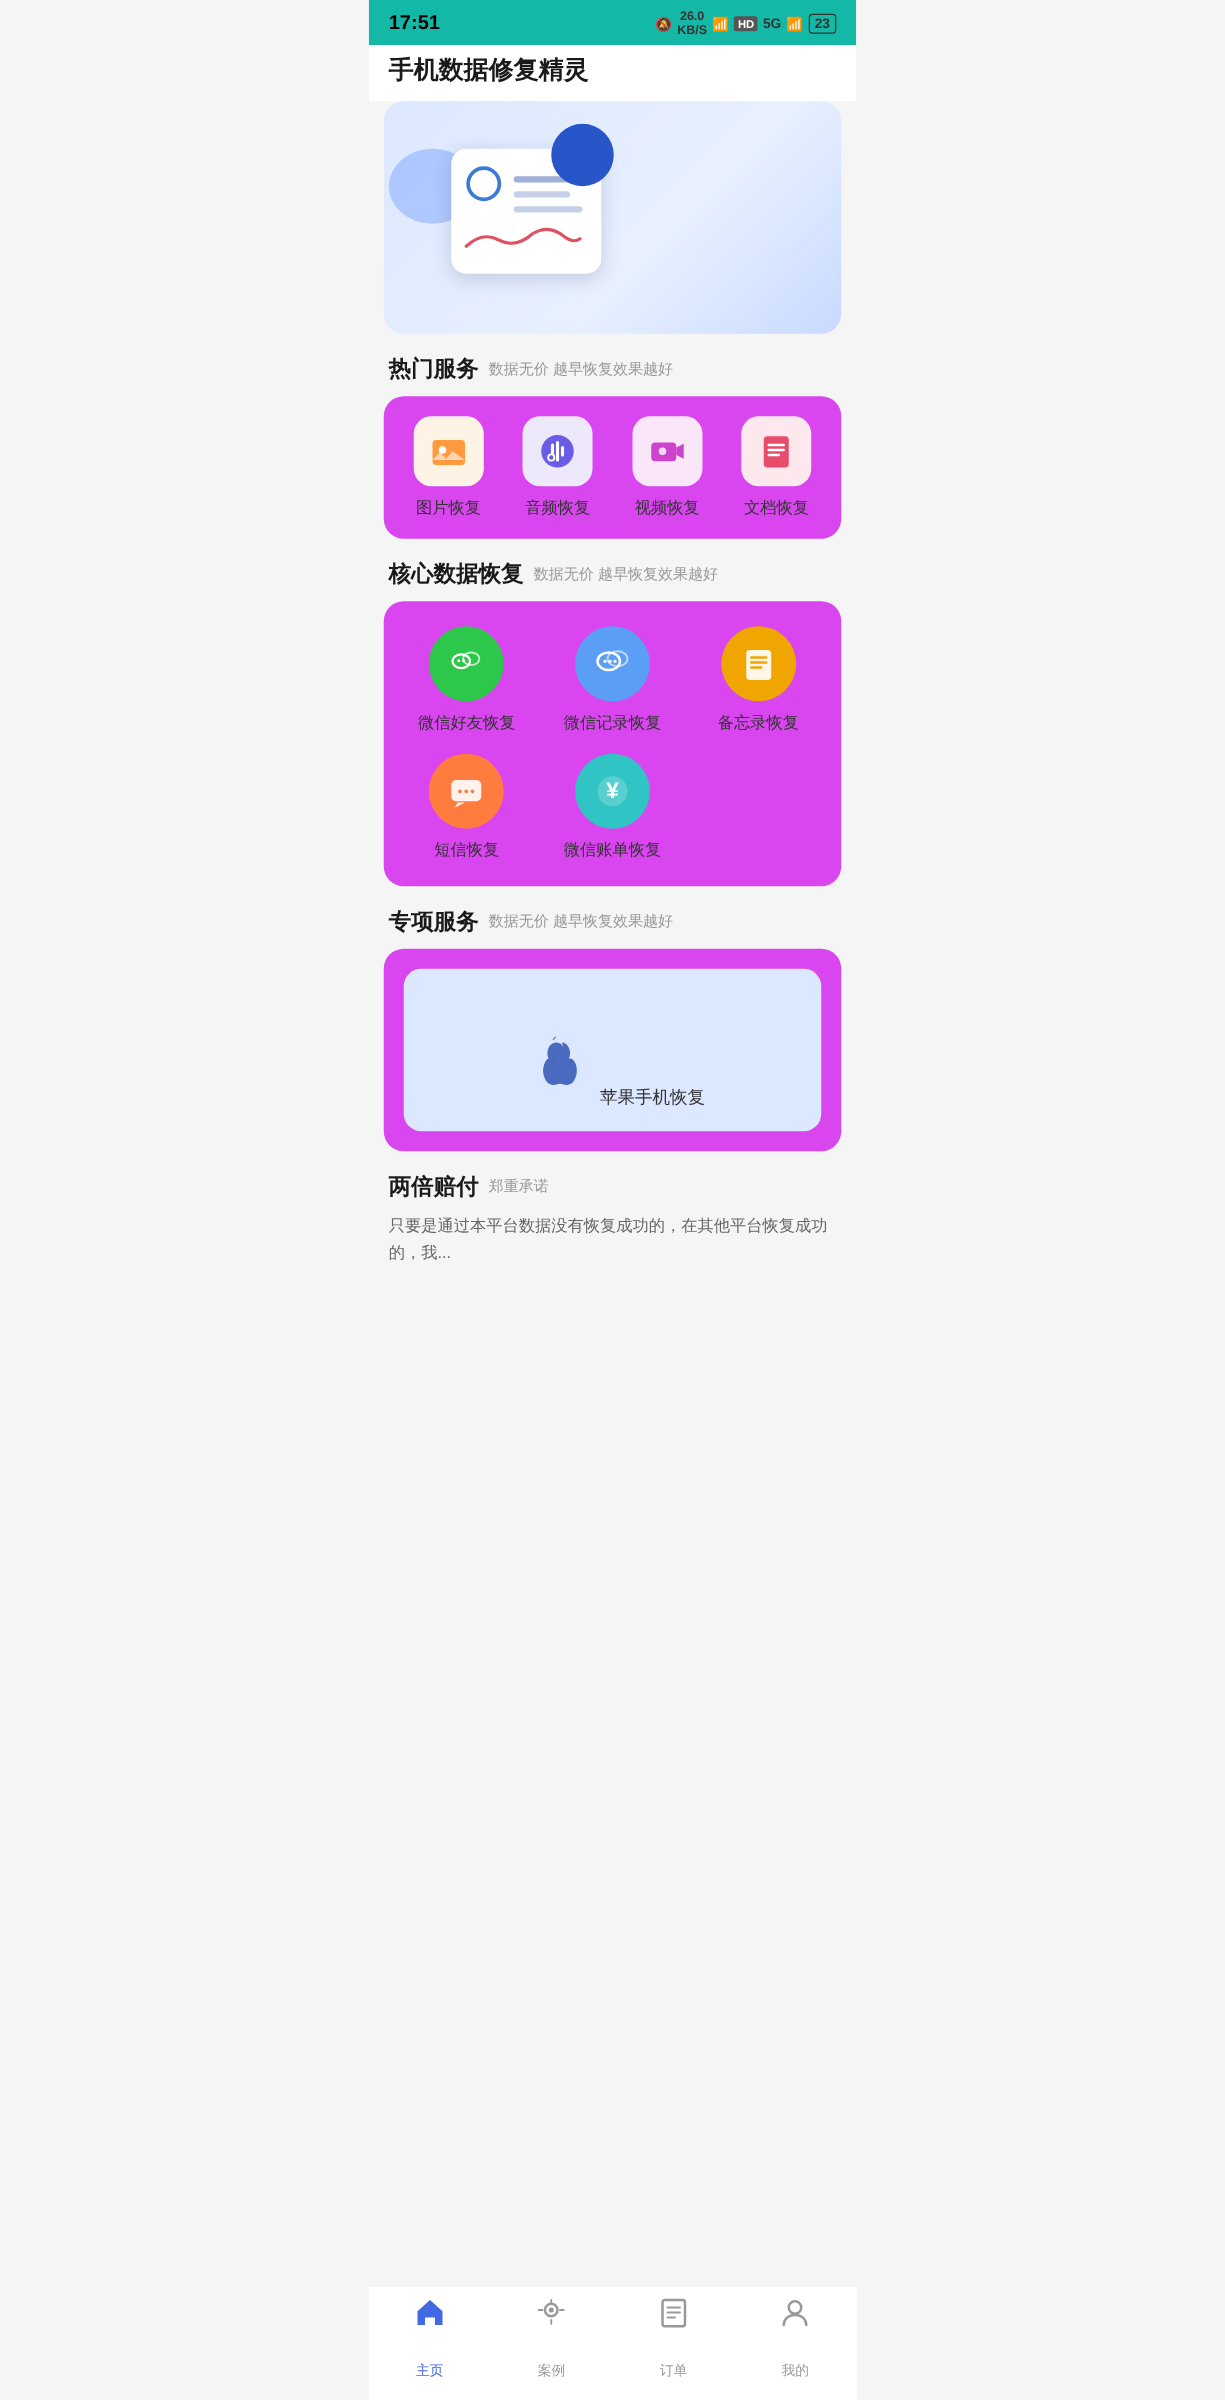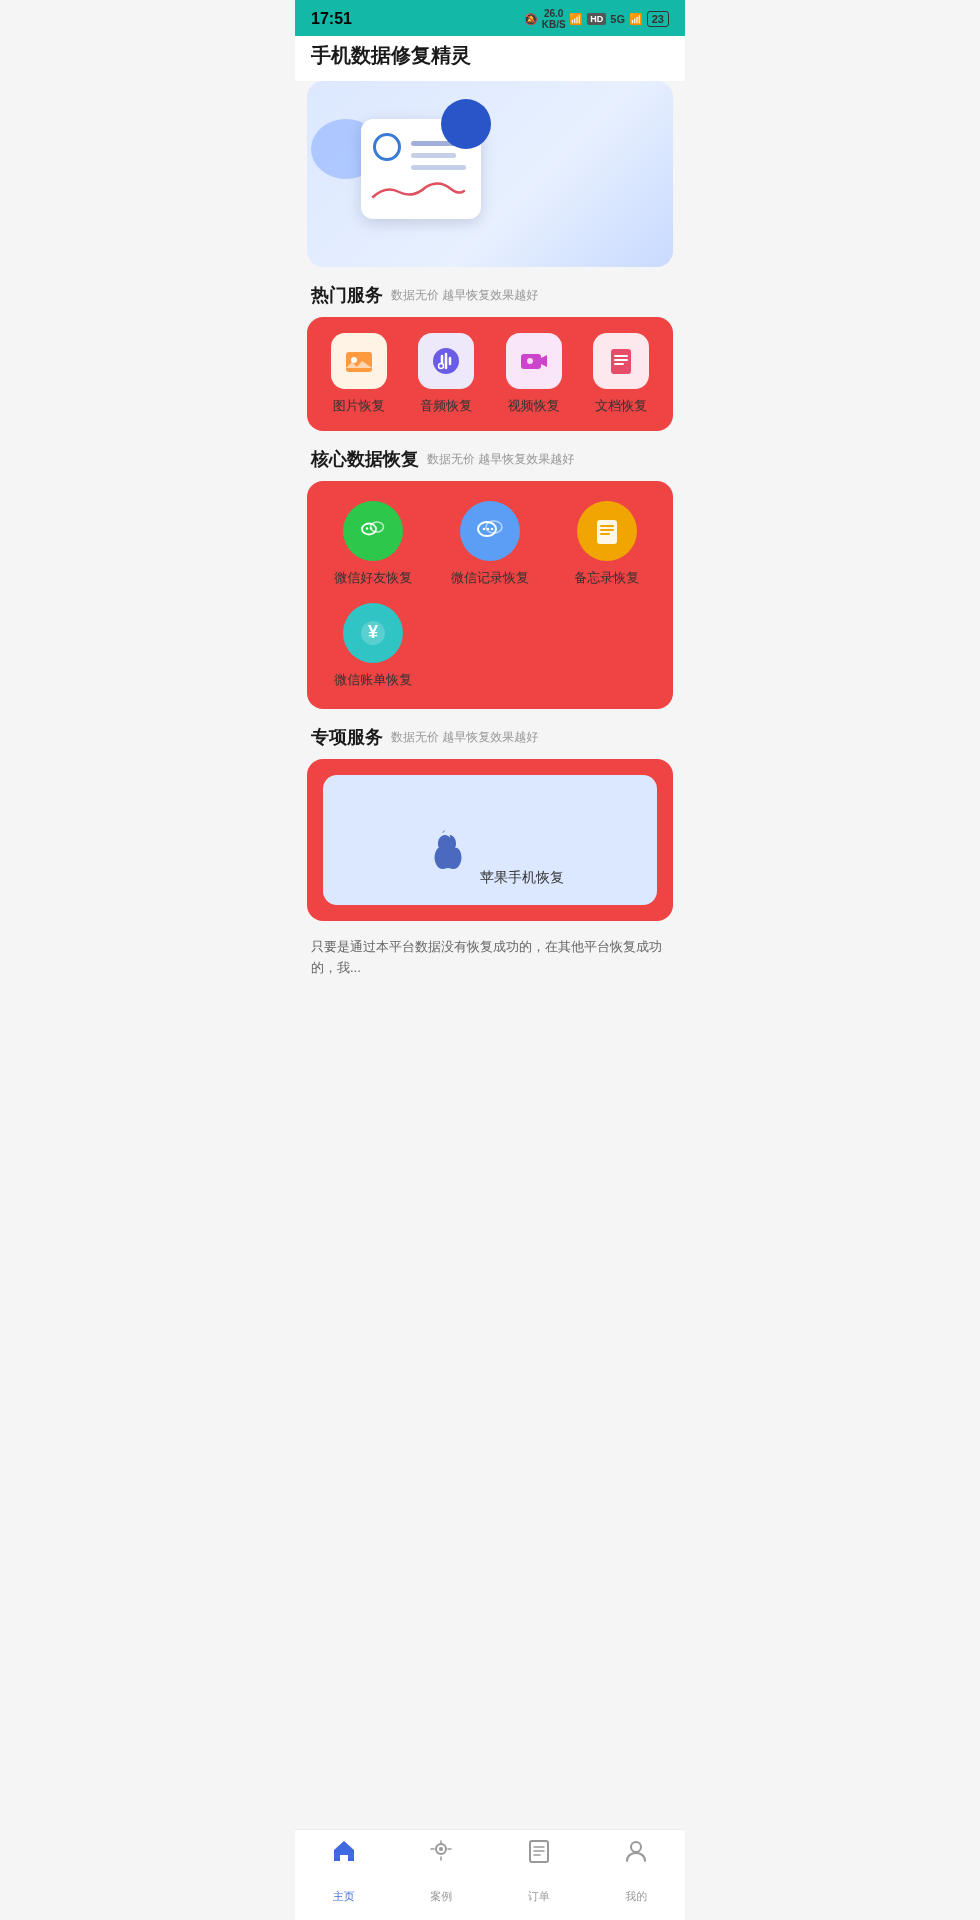--- a/index.html
+++ b/index.html
@@ -139,21 +139,21 @@
       font-weight: 700;
       color: #1a1a1a;
     }
     .section-subtitle {
       font-size: 12px;
       color: #999;
     }
 
     
     .card {
-      background: #ef4444;
+      background: #d946ef;
       border-radius: 16px;
       margin: 0 12px 16px;
       padding: 16px 8px;
     }
 
     
     .services-grid {
       display: flex;
       justify-content: space-around;
     }
@@ -398,20 +398,32 @@
       <div class="core-item">
         <div class="core-icon" style="background:#f0a500;">
           <svg width="34" height="34" viewBox="0 0 34 34" fill="none">
             <rect x="7" y="6" width="20" height="24" rx="3" fill="white" opacity="0.9"></rect>
             <path d="M11 12 L23 12 M11 16 L23 16 M11 20 L19 20" stroke="#f0a500" stroke-width="2" stroke-linecap="round"></path>
           </svg>
         </div>
         <span class="core-label">备忘录恢复</span>
       </div>
 
+      <div class="core-item">
+        <div class="core-icon" style="background:#ff7b3e;">
+          <svg width="34" height="34" viewBox="0 0 34 34" fill="none">
+            <rect x="5" y="8" width="24" height="17" rx="4" fill="white" opacity="0.9"></rect>
+            <path d="M10 26 L8 30 L16 26" fill="white" opacity="0.9"></path>
+            <circle cx="12" cy="17" r="1.5" fill="#ff7b3e"></circle>
+            <circle cx="17" cy="17" r="1.5" fill="#ff7b3e"></circle>
+            <circle cx="22" cy="17" r="1.5" fill="#ff7b3e"></circle>
+          </svg>
+        </div>
+        <span class="core-label">短信恢复</span>
+      </div>
 
       <div class="core-item">
         <div class="core-icon" style="background:#30c4c4;">
           <svg width="34" height="34" viewBox="0 0 34 34" fill="none">
             <circle cx="17" cy="17" r="12" fill="white" opacity="0.2"></circle>
             <text x="17" y="22" text-anchor="middle" fill="white" font-size="18" font-weight="bold">¥</text>
           </svg>
         </div>
         <span class="core-label">微信账单恢复</span>
       </div>
@@ -433,20 +445,24 @@
             <path d="M35 14 C35 14 33 10 29 10 C29 10 25 10 23 14 C21 18 22 23 25 26 C27 28 29 26 31 26 C33 26 35 28 37 26 C40 23 41 18 39 14 C38 12 36 10 34 10 C33 10 35 14 35 14 Z" fill="#4a6abf"></path>
             <path d="M26 8 C26 8 27 6 29 5 C29 5 28 8 26 8 Z" fill="#4a6abf"></path>
             <path d="M20 26 C18 30 18 35 20 39 C21 42 24 44 27 44 C29 44 30 43 32 43 C34 43 35 44 37 44 C40 44 43 42 44 39 C46 35 46 30 44 26 C43 24 41 22 39 23 C37 24 35 26 32 26 C29 26 27 24 25 23 C22 22 21 24 20 26 Z" fill="#4a6abf"></path>
           </svg>
         </div>
         <span class="special-label">苹果手机恢复</span>
       </div>
     </div>
   </div>
 
+  <div class="section-header">
+    <span class="section-title">两倍赔付</span>
+    <span class="section-subtitle">郑重承诺</span>
+  </div>
   <div style="padding: 0 16px 8px; color: #666; font-size: 13px; line-height: 1.6;">只要是通过本平台数据没有恢复成功的，在其他平台恢复成功的，我...</div>
 
 </div>
 
 <div class="bottom-nav">
   <div class="nav-item active">
     <div class="nav-icon">
       <svg width="26" height="26" viewBox="0 0 26 26" fill="none">
         <path d="M3 12 L13 3 L23 12 L23 23 L17 23 L17 17 L9 17 L9 23 L3 23 Z" fill="#4169e1"></path>
       </svg>

